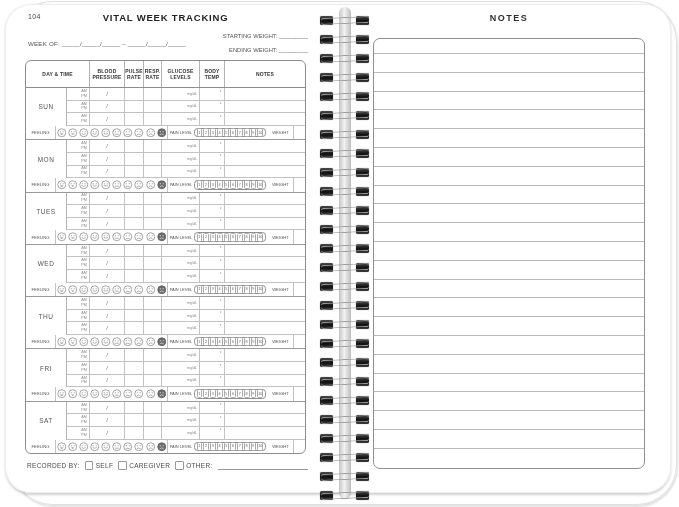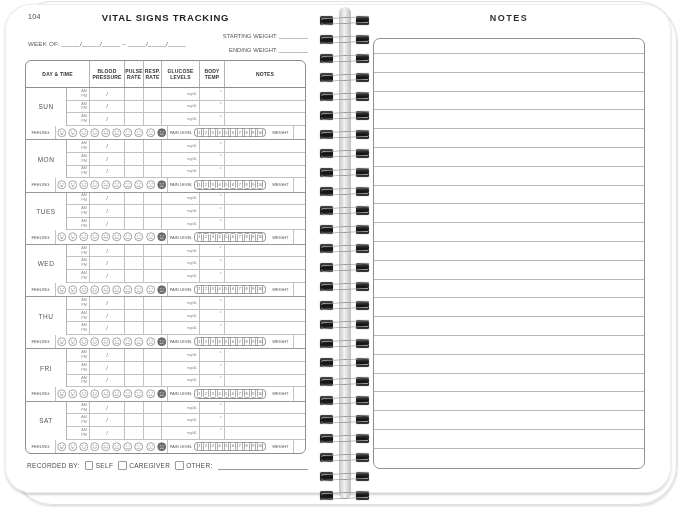--- a/index.html
+++ b/index.html
@@ -95,21 +95,21 @@
 </style>
 </head>
 <body>
 
 <div id="stage">
   <div class="abs" id="cover"></div>
   <div class="abs" id="pages"></div>
 
   <div>
     <div class="abs" id="page-number">104</div>
-    <div class="abs" id="left-title">VITAL SIGNS TRACKING</div>
+    <div class="abs" id="left-title">VITAL WEEK TRACKING</div>
     <div class="abs" id="week-line">
       <span>WEEK OF:</span>
       <span>_____/_____/_____  –  _____/_____/_____</span>
     </div>
     <div class="abs" id="start-weight">
       <span>STARTING WEIGHT:</span>
       <span>_________</span>
     </div>
     <div class="abs" id="end-weight">
       <span>ENDING WEIGHT:</span>

